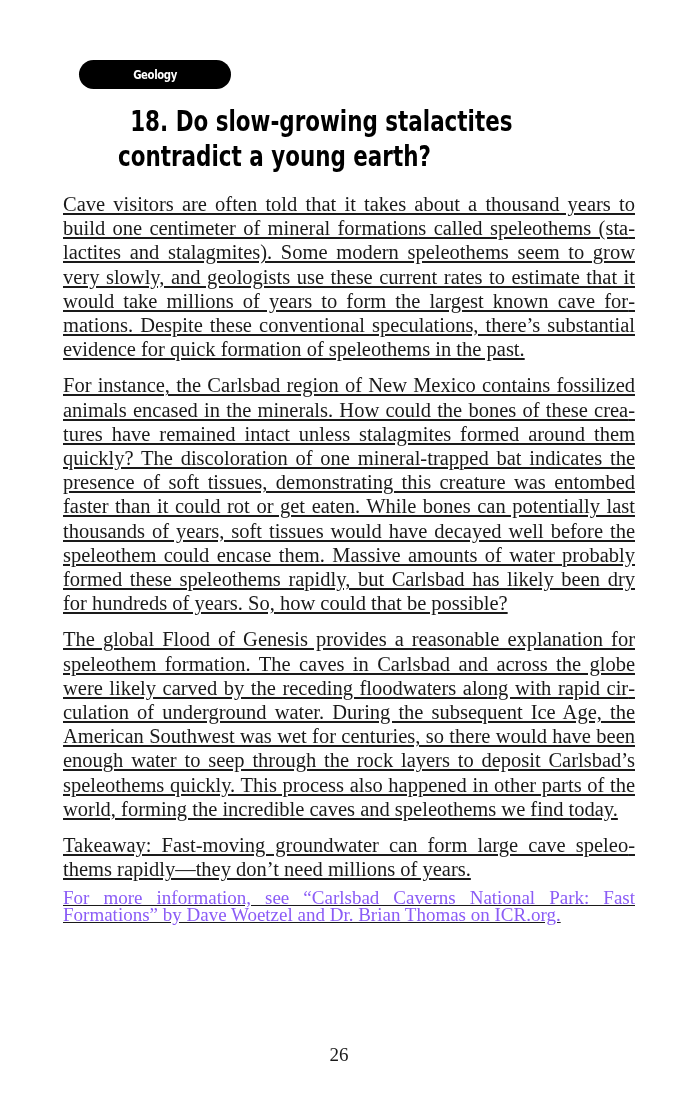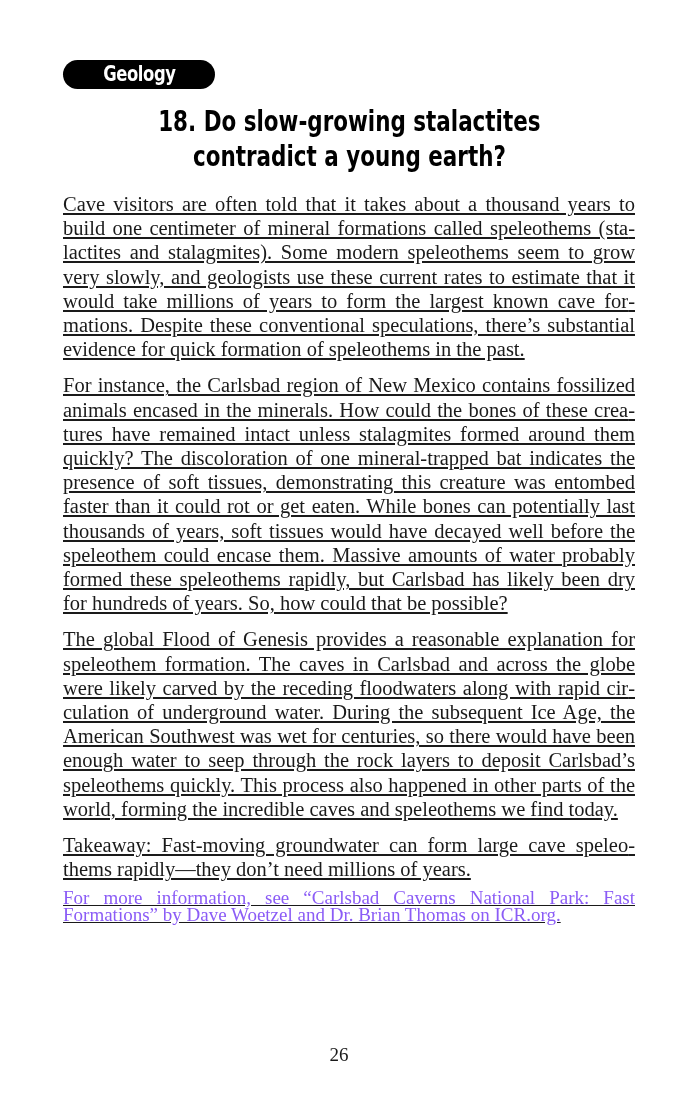--- a/index.html
+++ b/index.html
@@ -1,27 +1,27 @@
 <!DOCTYPE html>
 <html><head>
   <meta charset="utf-8">
   <style>
     html, body { margin: 0; padding: 0; background: #ffffff; }
     body { width: 696px; height: 1100px; position: relative; overflow: hidden; color: #1a1a1a; }
     .page { position: absolute; left: 63px; top: 60px; width: 572px; }
     .tag {
-      position: absolute; left: 0; top: 0; width: 152px; height: 29px;
+      position: absolute; left: 16px; top: 0; width: 152px; height: 29px;
       background: #000; border-radius: 15px; color: #fff;
       font-family: "DejaVu Sans", sans-serif; font-weight: bold;
-      font-size: 21px; letter-spacing: -0.5px; line-height: 29px;
+      font-size: 13px; letter-spacing: -0.5px; line-height: 29px;
       text-align: center; transform-origin: center;
     }
     .tag span { display: inline-block; transform: scaleX(0.78); }
     .title {
-      position: absolute; left: 0; top: 44px; width: 572px; text-align: center;
+      position: absolute; left: 0; top: 44px; width: 572px; 
       font-family: "DejaVu Sans", sans-serif; font-weight: bold; font-size: 29px;
       line-height: 35px; color: #000;
     }
     .title span { display: inline-block; transform: scaleX(0.74); transform-origin: center; white-space: nowrap; }
     .body {
       position: absolute; left: 0; top: 132px; width: 572px;
       font-family: "Liberation Serif", serif; font-size: 20.5px; line-height: 24.2px;
       text-align: justify; color: #1a1a1a; text-decoration: underline;
     }
     .body p { margin: 0 0 12px 0; hyphens: manual; }

